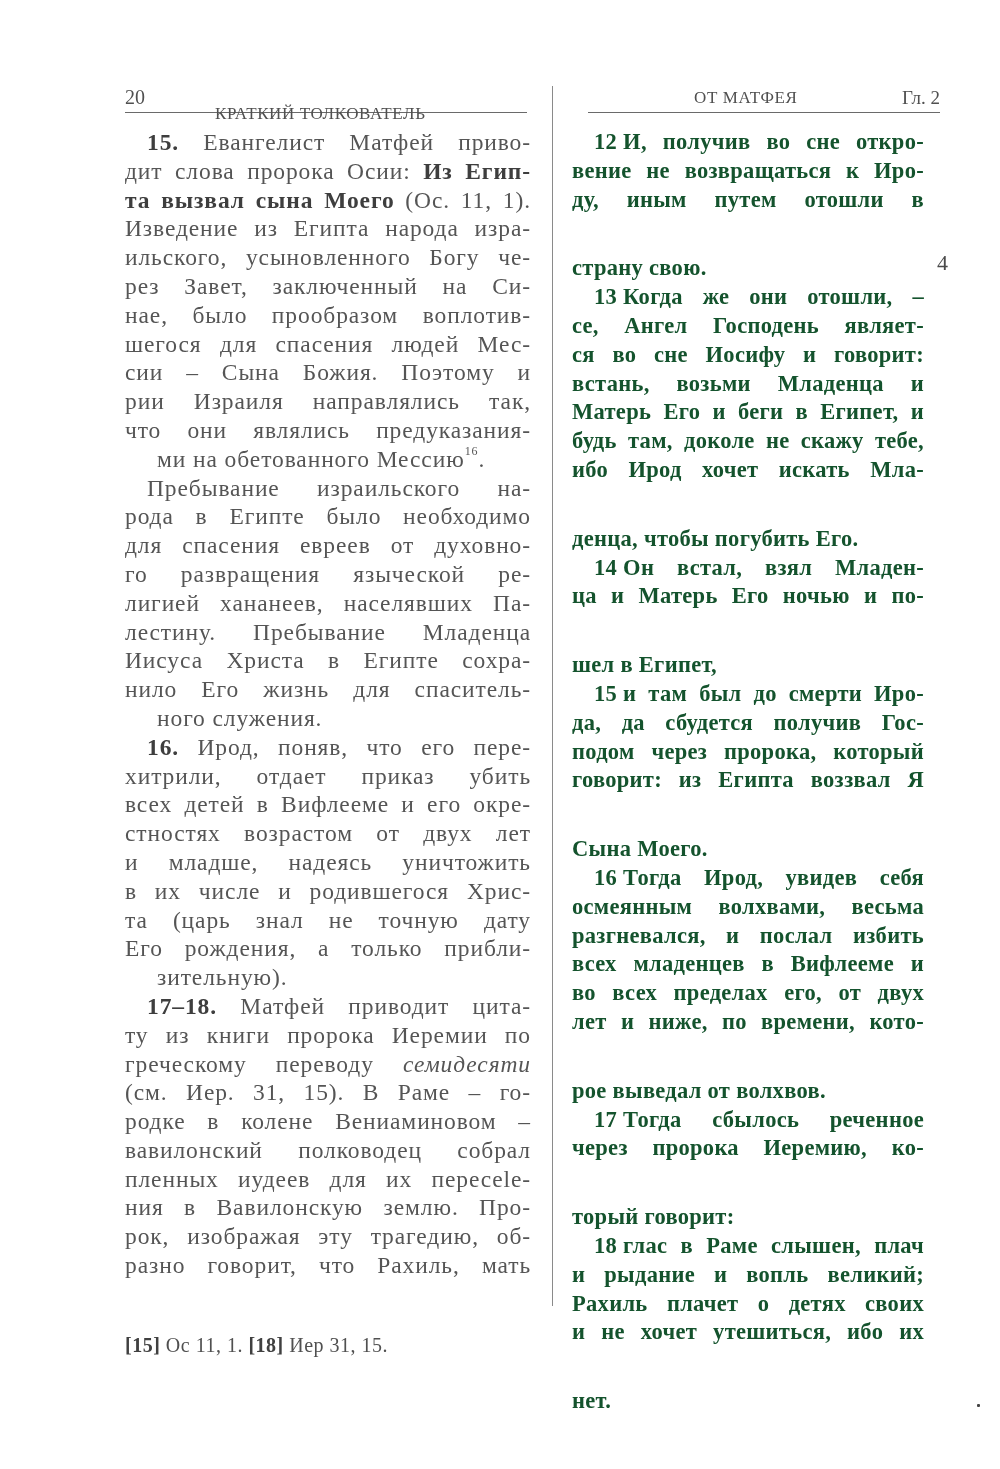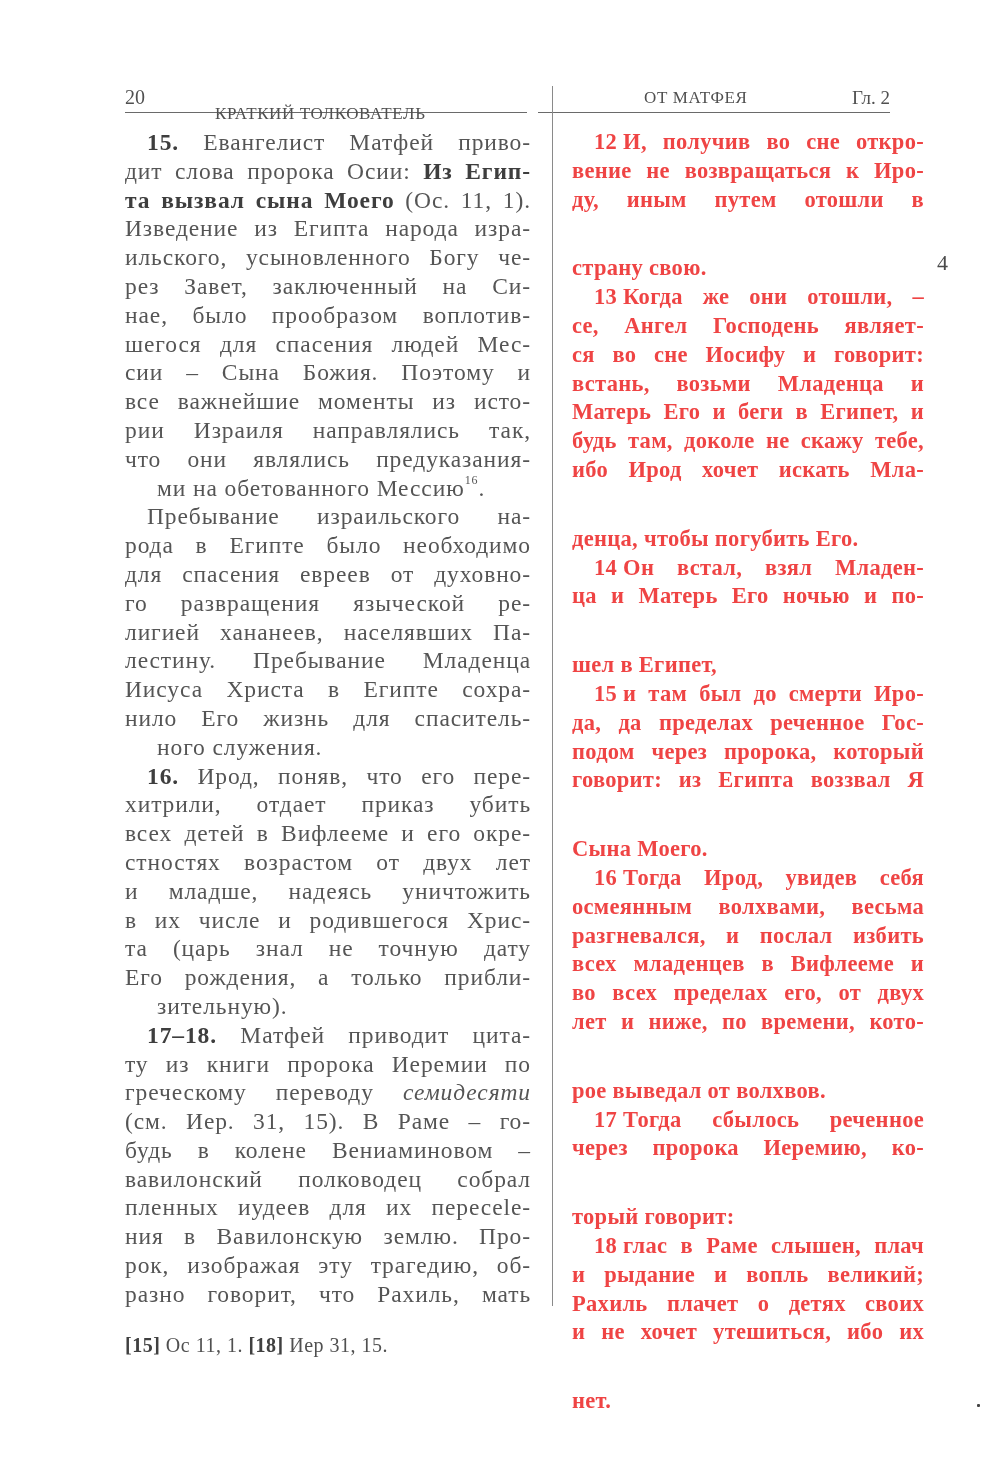--- a/index.html
+++ b/index.html
@@ -40,21 +40,21 @@
       font-size: 20px;
     }
     .head-left .title {
       position: absolute;
       left: 90px; top: 18px;
       font-size: 17px;
       letter-spacing: 0.6px;
     }
     .head-right {
       position: absolute;
-      left: 538px;
+      left: 588px;
       top: 86px;
       width: 352px;
       height: 26px;
       border-bottom: 1px solid #6a6a6a;
       font-family: "Liberation Serif", serif;
       color: #505050;
     }
     .head-right .title {
       position: absolute;
       left: 106px; top: 2px;
@@ -103,21 +103,21 @@
 
     .col-right {
       position: absolute;
       left: 572px;
       top: 128px;
       width: 352px;
       font-family: "Liberation Serif", serif;
       font-weight: bold;
       font-size: 22.5px;
       line-height: 28.8px;
-      color: #ef4444;
+      color: #14532d;
       letter-spacing: 0.3px;
     }
     .col-right .line {
       display: block;
       white-space: nowrap;
       text-align: justify;
       text-align-last: justify;
     }
     .col-right .line.last { text-align-last: left; margin-top: 40px; }
     .col-right .indent { padding-left: 22px; }
@@ -173,21 +173,20 @@
     <div>
       <span class="line indent"><b>15.</b> <span>Евангелист Матфей приво-</span></span>
       <span class="line"><span>дит слова пророка Осии: </span><b>Из Егип-</b></span>
       <span class="line"><b>та вызвал сына Моего</b><span> (Ос. 11, 1).</span></span>
       <span class="line">Изведение из Египта народа изра-</span>
       <span class="line">ильского, усыновленного Богу че-</span>
       <span class="line">рез Завет, заключенный на Си-</span>
       <span class="line">нае, было прообразом воплотив-</span>
       <span class="line">шегося для спасения людей Мес-</span>
       <span class="line">сии – Сына Божия. Поэтому и</span>
-      <span class="line">все важнейшие моменты из исто-</span>
       <span class="line">рии Израиля направлялись так,</span>
       <span class="line">что они являлись предуказания-</span>
       <span class="line last"><span>ми на обетованного Мессию</span><sup>16</sup><span>.</span></span>
     </div>
 
     <div>
       <span class="line indent">Пребывание израильского на-</span>
       <span class="line">рода в Египте было необходимо</span>
       <span class="line">для спасения евреев от духовно-</span>
       <span class="line">го развращения языческой ре-</span>
@@ -208,21 +207,21 @@
       <span class="line">та (царь знал не точную дату</span>
       <span class="line">Его рождения, а только прибли-</span>
       <span class="line last">зительную).</span>
     </div>
 
     <div>
       <span class="line indent"><b>17–18.</b> <span>Матфей приводит цита-</span></span>
       <span class="line">ту из книги пророка Иеремии по</span>
       <span class="line"><span>греческому переводу </span><i>семидесяти</i></span>
       <span class="line">(см. Иер. 31, 15). В Раме – го-</span>
-      <span class="line">будь в колене Вениаминовом –</span>
+      <span class="line">родке в колене Вениаминовом –</span>
       <span class="line">вавилонский полководец собрал</span>
       <span class="line">пленных иудеев для их пересele-</span>
       <span class="line">ния в Вавилонскую землю. Про-</span>
       <span class="line">рок, изображая эту трагедию, об-</span>
       <span class="line">разно говорит, что Рахиль, мать</span>
     </div>
   </div>
 
   <div class="col-right">
 
@@ -245,21 +244,21 @@
     </div>
 
     <div>
       <span class="line indent"><span class="vnum">14</span><span>Он встал, взял Младен-</span></span>
       <span class="line">ца и Матерь Его ночью и по-</span>
       <span class="line last">шел в Египет,</span>
     </div>
 
     <div>
       <span class="line indent"><span class="vnum">15</span><span>и там был до смерти Иро-</span></span>
-      <span class="line">да, да пределах реченное Гос-</span>
+      <span class="line">да, да сбудется получив Гос-</span>
       <span class="line">подом через пророка, который</span>
       <span class="line">говорит: из Египта воззвал Я</span>
       <span class="line last">Сына Моего.</span>
     </div>
 
     <div>
       <span class="line indent"><span class="vnum">16</span><span>Тогда Ирод, увидев себя</span></span>
       <span class="line">осмеянным волхвами, весьма</span>
       <span class="line">разгневался, и послал избить</span>
       <span class="line">всех младенцев в Вифлееме и</span>

